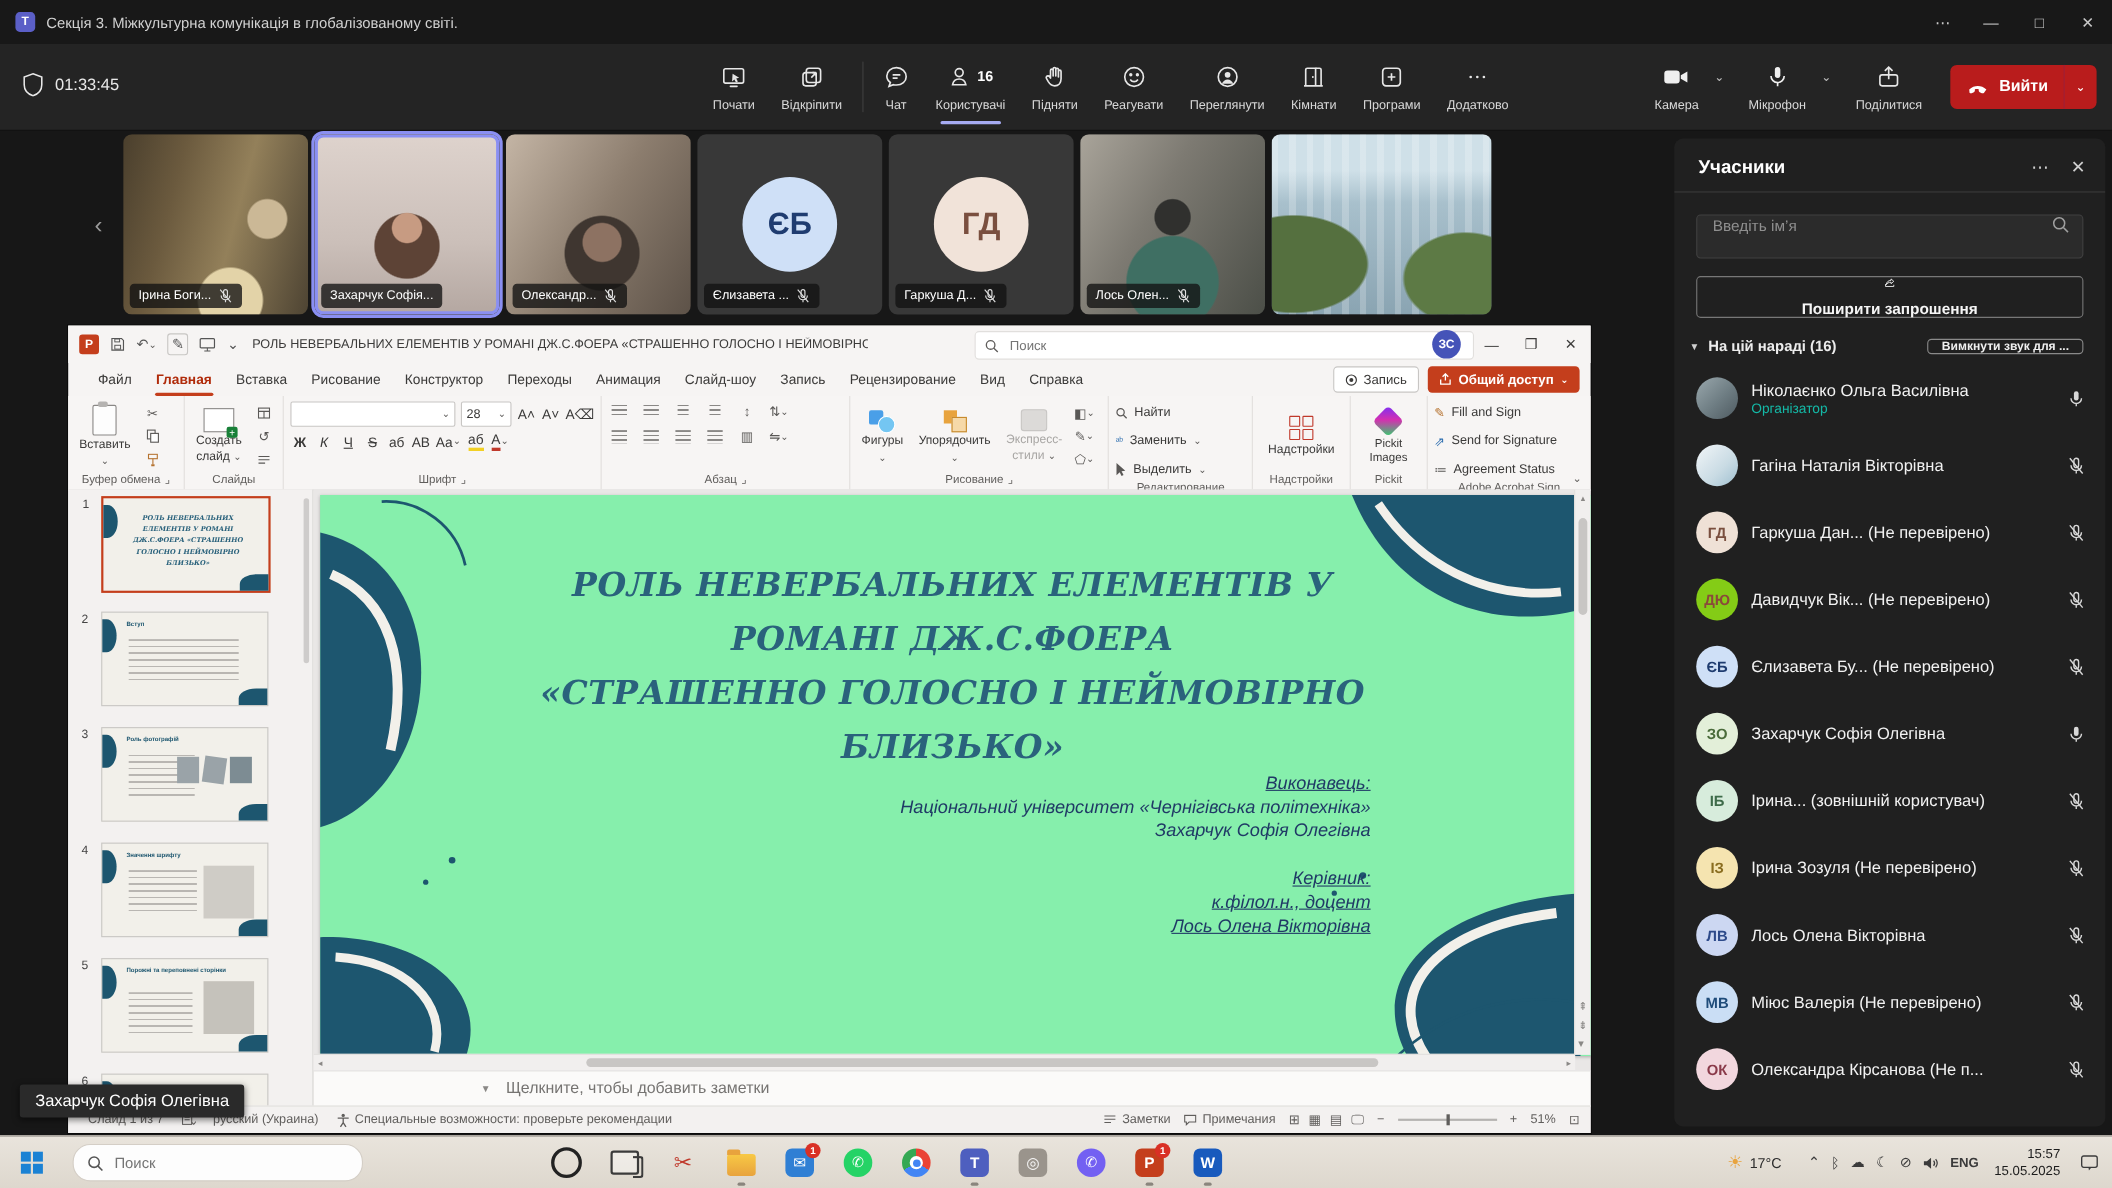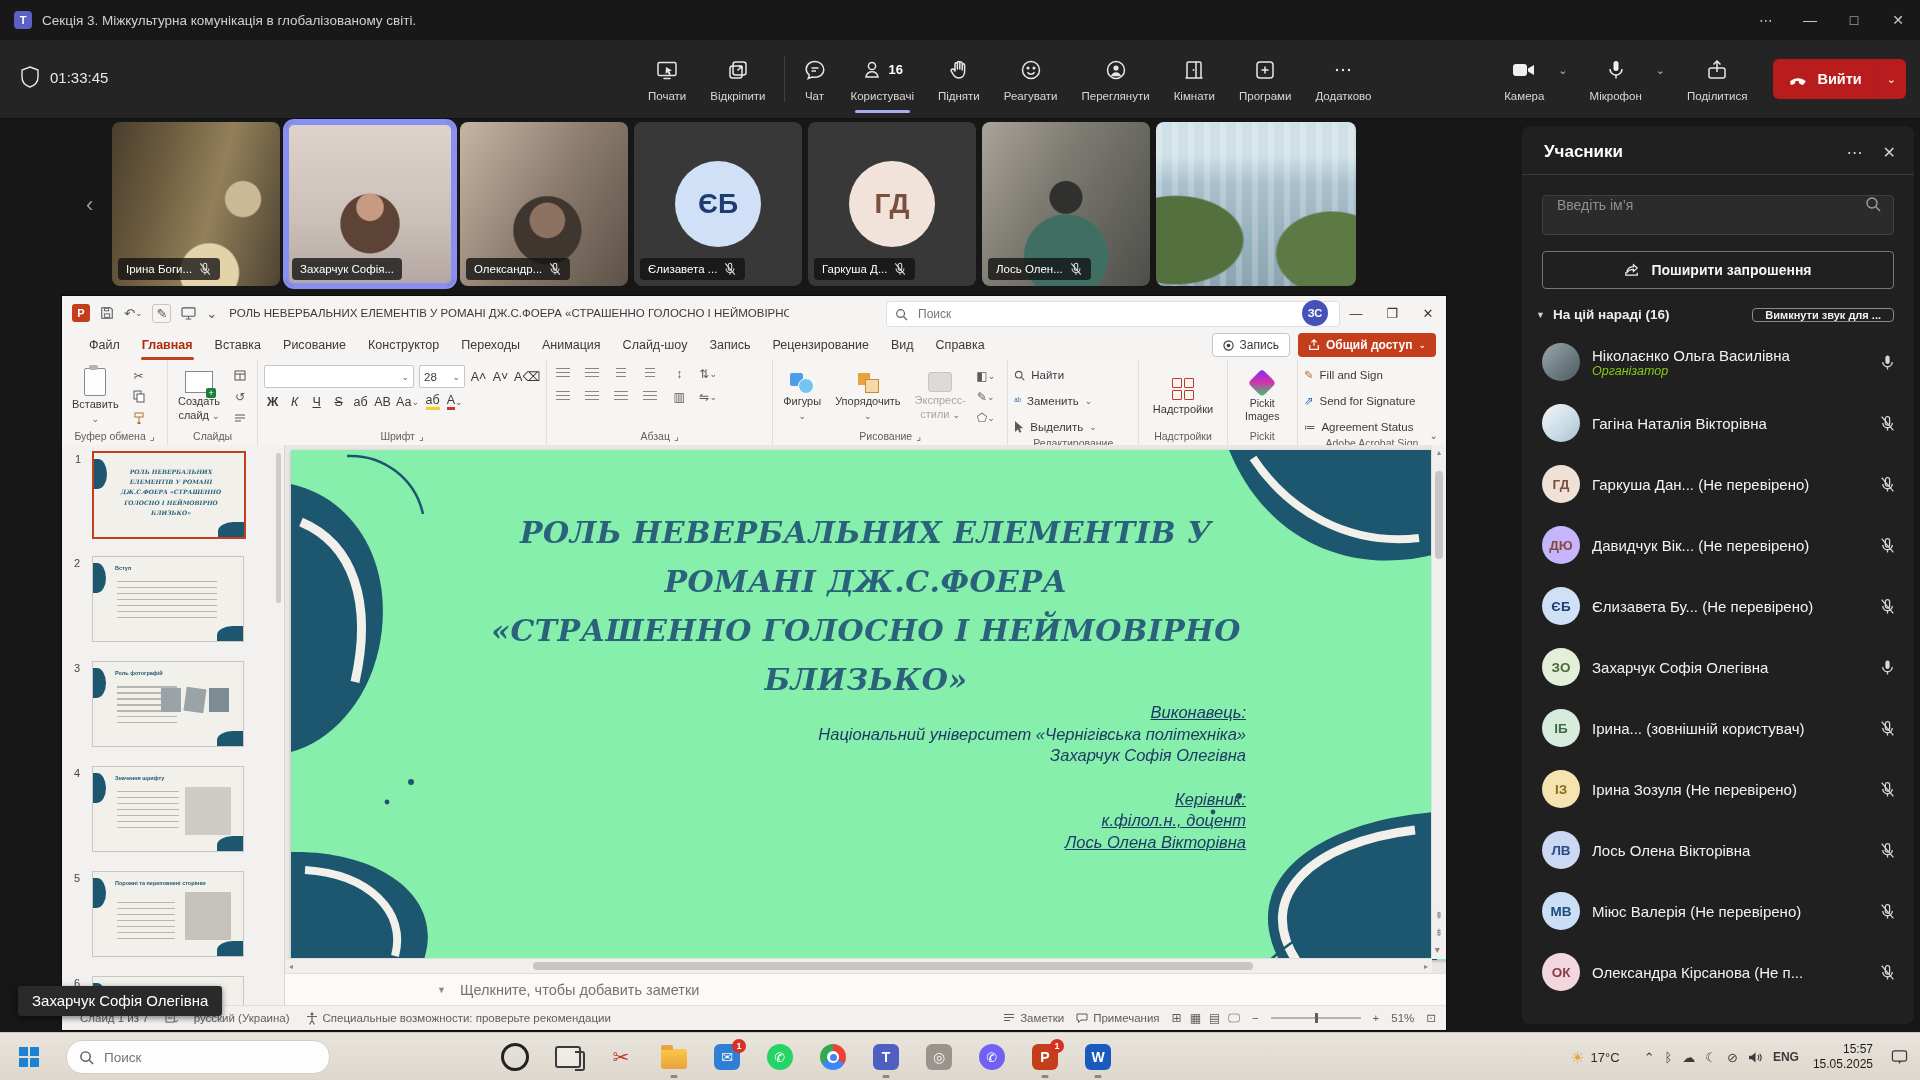--- a/index.html
+++ b/index.html
@@ -43,31 +43,31 @@
   .tile-bg-7{background:radial-gradient(ellipse at 10% 72%, #55703f 0 26%, rgba(0,0,0,0) 27%),radial-gradient(ellipse at 88% 80%, #5d7a45 0 22%, rgba(0,0,0,0) 23%),repeating-linear-gradient(90deg, rgba(255,255,255,.22) 0 6px, rgba(0,0,0,0) 6px 16px),linear-gradient(180deg,#cfe0e8 0 20%,#a8c0cc 38%,#8aa4b2 100%);}
   
   .panel{position:absolute;left:1522px;top:126px;width:392px;height:898px;background:#202020;border-radius:8px;overflow:hidden;color:#f0f0f0;}
   .p-head{display:flex;align-items:center;padding:16px 18px 12px 22px;}
   .p-head .p-title{font-size:17px;font-weight:700;color:#fff;flex:1;}
   .p-head .hicon{color:#cfcfcf;font-size:16px;margin-left:20px;cursor:pointer;}
   .p-div{height:1px;background:#3a3a3a;}
   .p-search{margin:20px 20px 0;height:38px;background:#2b2b2b;border:1px solid #404040;border-radius:4px;display:flex;align-items:flex-start;padding:0 12px;}
   .p-search input{flex:1;background:transparent;border:none;outline:none;color:#d8d8d8;font-size:14px;}
   .p-search input::placeholder{color:#8f8f8f;}
-  .p-invite{margin:16px 20px 0;height:36px;border:1px solid #777;border-radius:4px;display:flex;align-items:center;justify-content:center;gap:10px;font-size:14px;font-weight:700;color:#f5f5f5;cursor:pointer;}
+  .p-invite{margin:16px 20px 0;height:36px;border:1px solid #777;border-radius:4px;display:flex;align-items:center;justify-content:center;gap:10px;font-size:14px;font-weight:700;color:#f5f5f5;cursor:pointer;flex-direction:column;}
   .p-section{margin:18px 20px 10px 14px;display:flex;align-items:center;}
   .p-section .tri{color:#cfcfcf;font-size:9px;margin-right:8px;}
   .p-section .slabel{font-size:13.5px;font-weight:700;color:#ececec;flex:1;}
   .p-muteall{border:1px solid #8a8a8a;border-radius:4px;padding:0 12px;font-size:11px;font-weight:700;color:#f0f0f0;cursor:pointer;white-space:nowrap;text-align:right;}
   .plist{padding:6px 14px 0 20px;}
   .prow{display:flex;align-items:center;gap:12px;height:48px;margin-bottom:13px;cursor:pointer;}
   .pav{width:38px;height:38px;border-radius:50%;display:flex;align-items:center;justify-content:center;font-size:13.5px;font-weight:700;flex:none;}
   .pnamewrap{flex:1;min-width:0;display:flex;flex-direction:column;justify-content:center;}
   .pname{font-size:15px;color:#f2f2f2;white-space:nowrap;overflow:hidden;}
-  .psub{font-size:12.5px;color:#84cc16;font-style:italic;}
+  .psub{font-size:12.5px;color:#14b8a6;}
   .psub:empty{display:none;}
   .pmic{flex:none;margin-right:4px;}
   .pmic svg{stroke:#d8d8d8;fill:none;stroke-width:1.2;}
   .prow .m-on{display:none;}
   .prow.on .m-on{display:block;}
   
   .pp{position:absolute;left:62px;top:296px;width:1384px;height:734px;background:#f6f4f3;box-shadow:0 0 0 1px #0a0a0a;font-size:12px;color:#3b3a39;}
   .pp-titlebar{position:absolute;left:0;top:0;right:0;height:34px;display:flex;align-items:center;background:#f6f4f3;}
   .qa{display:flex;align-items:center;gap:10px;margin-left:10px;}
   .qa .qi{color:#555;font-size:13px;display:flex;align-items:center;}
@@ -958,21 +958,21 @@
           <svg class="m-off" width="17" height="17" viewBox="0 0 16 16">
             <rect x="6" y="1.5" width="4" height="8" rx="2"></rect>
             <path d="M3.5 7.5a4.5 4.5 0 0 0 9 0M8 12v2.5"></path>
             <path d="M2.5 1.5l11 13"></path>
           </svg>
         </span>
       </div>
 
       <div class="prow off">
 
-        <span class="pav" style="background: #c4b5fd; color: rgb(138, 74, 58);">ДЮ</span>
+        <span class="pav" style="background: #84cc16; color: rgb(138, 74, 58);">ДЮ</span>
         <span class="pnamewrap">
           <span class="pname">Давидчук Вік... (Не перевірено)</span>
         </span>
         <span class="pmic">
 
           <svg class="m-off" width="17" height="17" viewBox="0 0 16 16">
             <rect x="6" y="1.5" width="4" height="8" rx="2"></rect>
             <path d="M3.5 7.5a4.5 4.5 0 0 0 9 0M8 12v2.5"></path>
             <path d="M2.5 1.5l11 13"></path>
           </svg>

